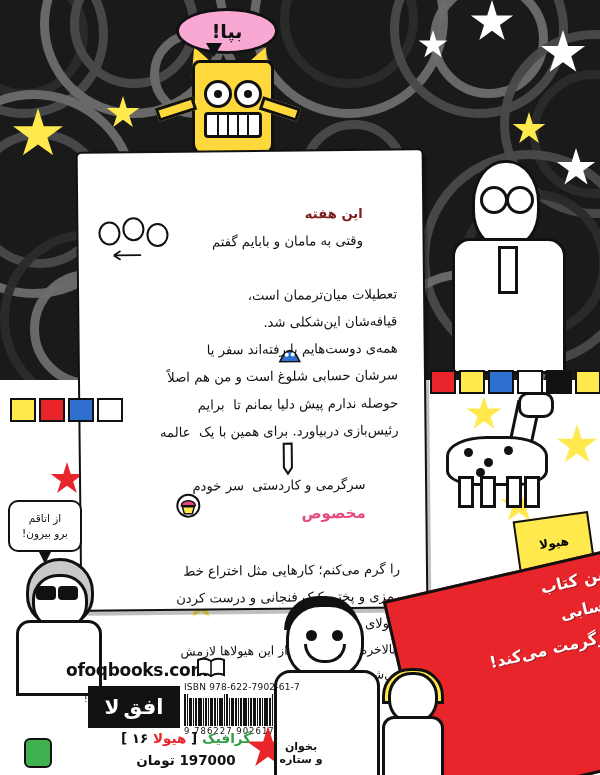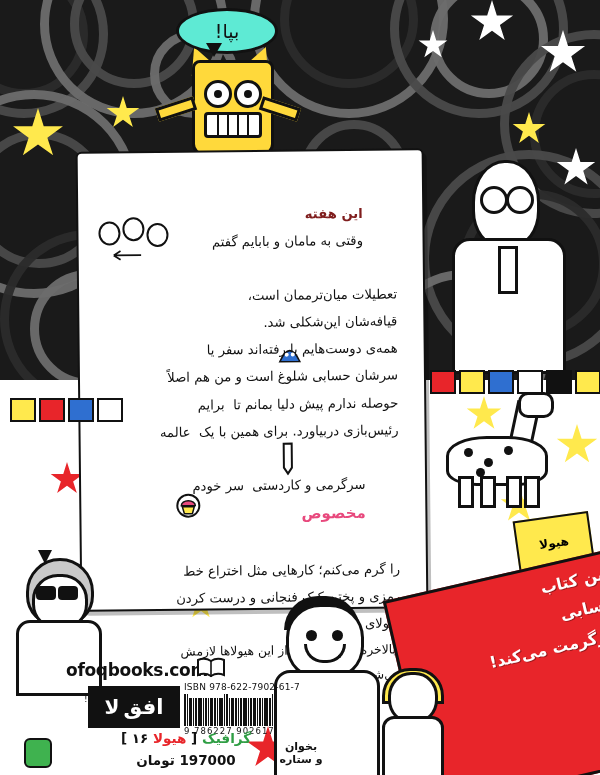--- a/index.html
+++ b/index.html
@@ -103,28 +103,28 @@
     width: 34px; height: 8px;
     background: #ffd93b;
     border: 3px solid #111;
   }
 
   
   .bubble {
     position: absolute;
     left: 176px; top: 8px;
     width: 96px; height: 40px;
-    background: #5eead4;
+    background: #f9a8d4;
     border: 3px solid #111;
     border-radius: 50%;
     display: flex;
     align-items: center;
     justify-content: center;
     font-size: 19px;
-    font-weight: normal;
+    font-weight: bold;
     color: #111;
     direction: rtl;
   }
   .bubble-tail {
     position: absolute;
     left: 206px; top: 43px;
     width: 0; height: 0;
     border-left: 8px solid transparent;
     border-right: 8px solid transparent;
     border-top: 14px solid #111;
@@ -754,20 +754,24 @@
     <div class="bug-leg" style="left:28px; top:20px; transform:rotate(-20deg);"></div>
   </div>
 
   <div class="red-banner"></div>
   <div class="red-banner-text">
     <div>این کتاب</div>
     <div>حسابی</div>
     <div>سرگرمت می‌کند!</div>
   </div>
 
+  <div class="left-bubble">
+    <span style="white-space:pre-line;">از اتاقم
+برو بیرون!</span>
+  </div>
   <div class="left-bubble-tail"></div>
 
   <div class="girl">
     <div class="girl-hair"></div>
     <div class="girl-face"></div>
     <div class="sunglass" style="left:26px;"></div>
     <div class="sunglass" style="left:48px;"></div>
     <div class="girl-body"></div>
   </div>
   <div class="tiny-label" style="left:58px; top:694px;margin-left:26px;">اوپا!</div>

